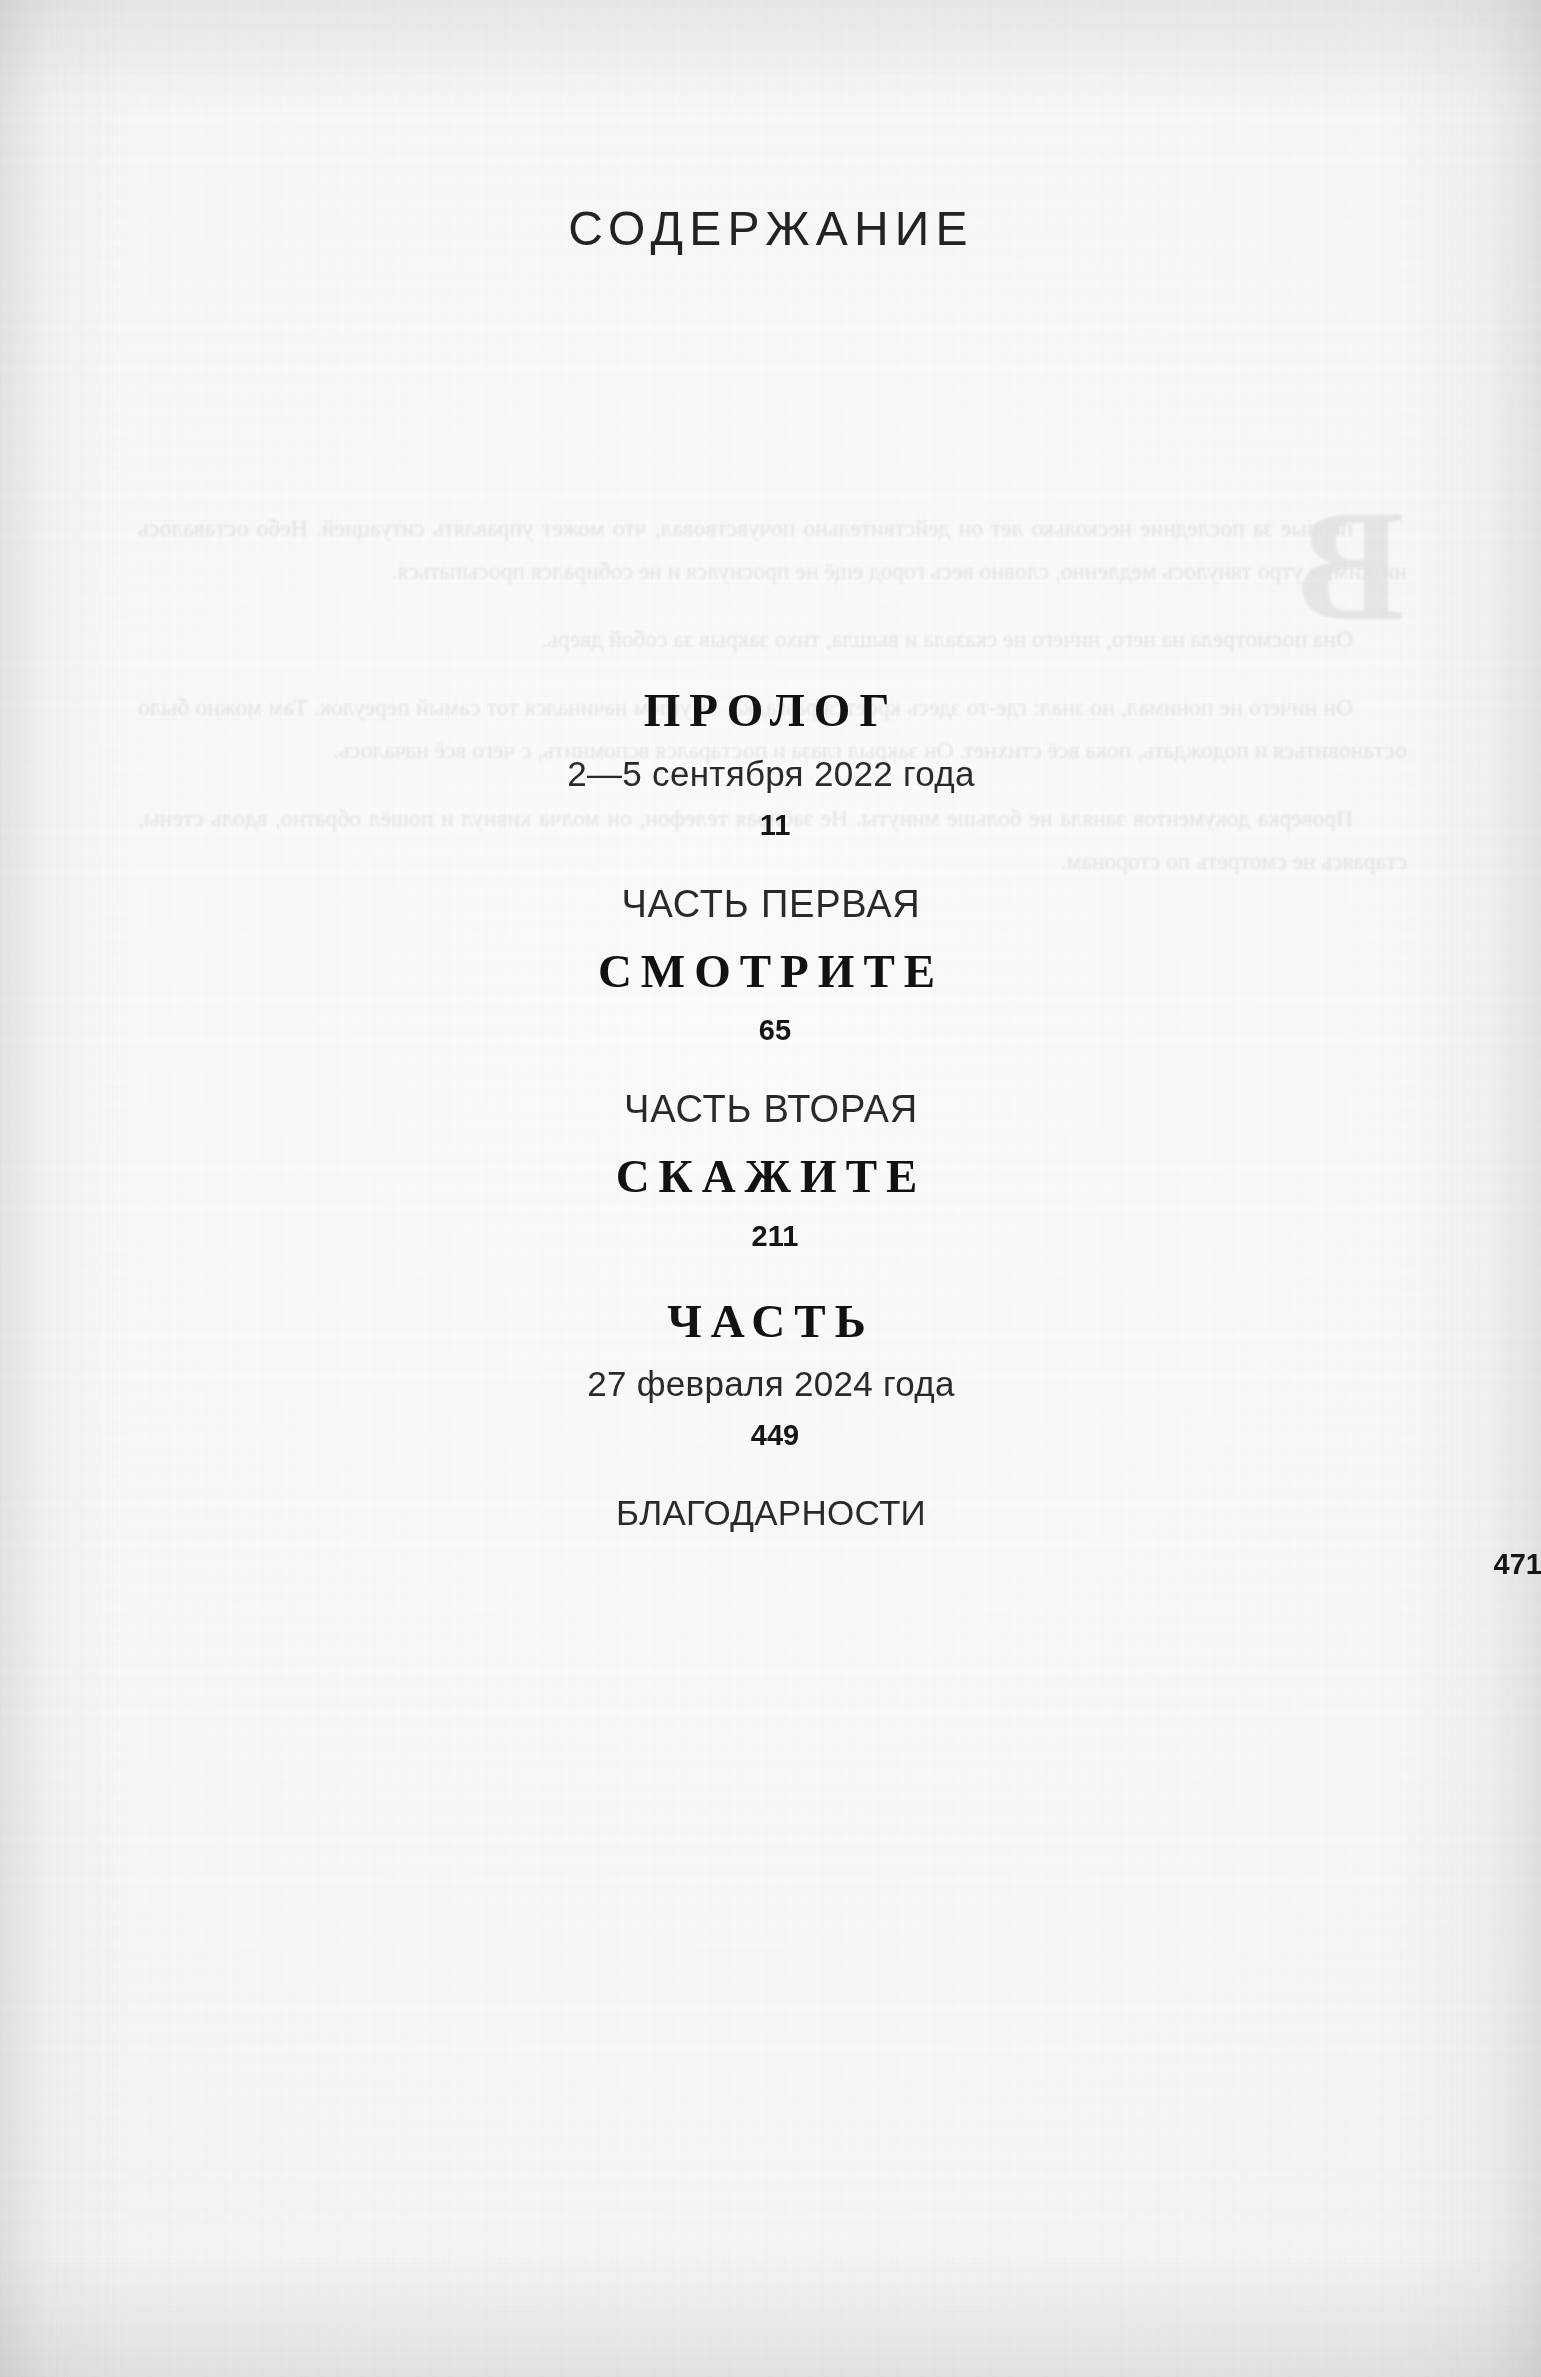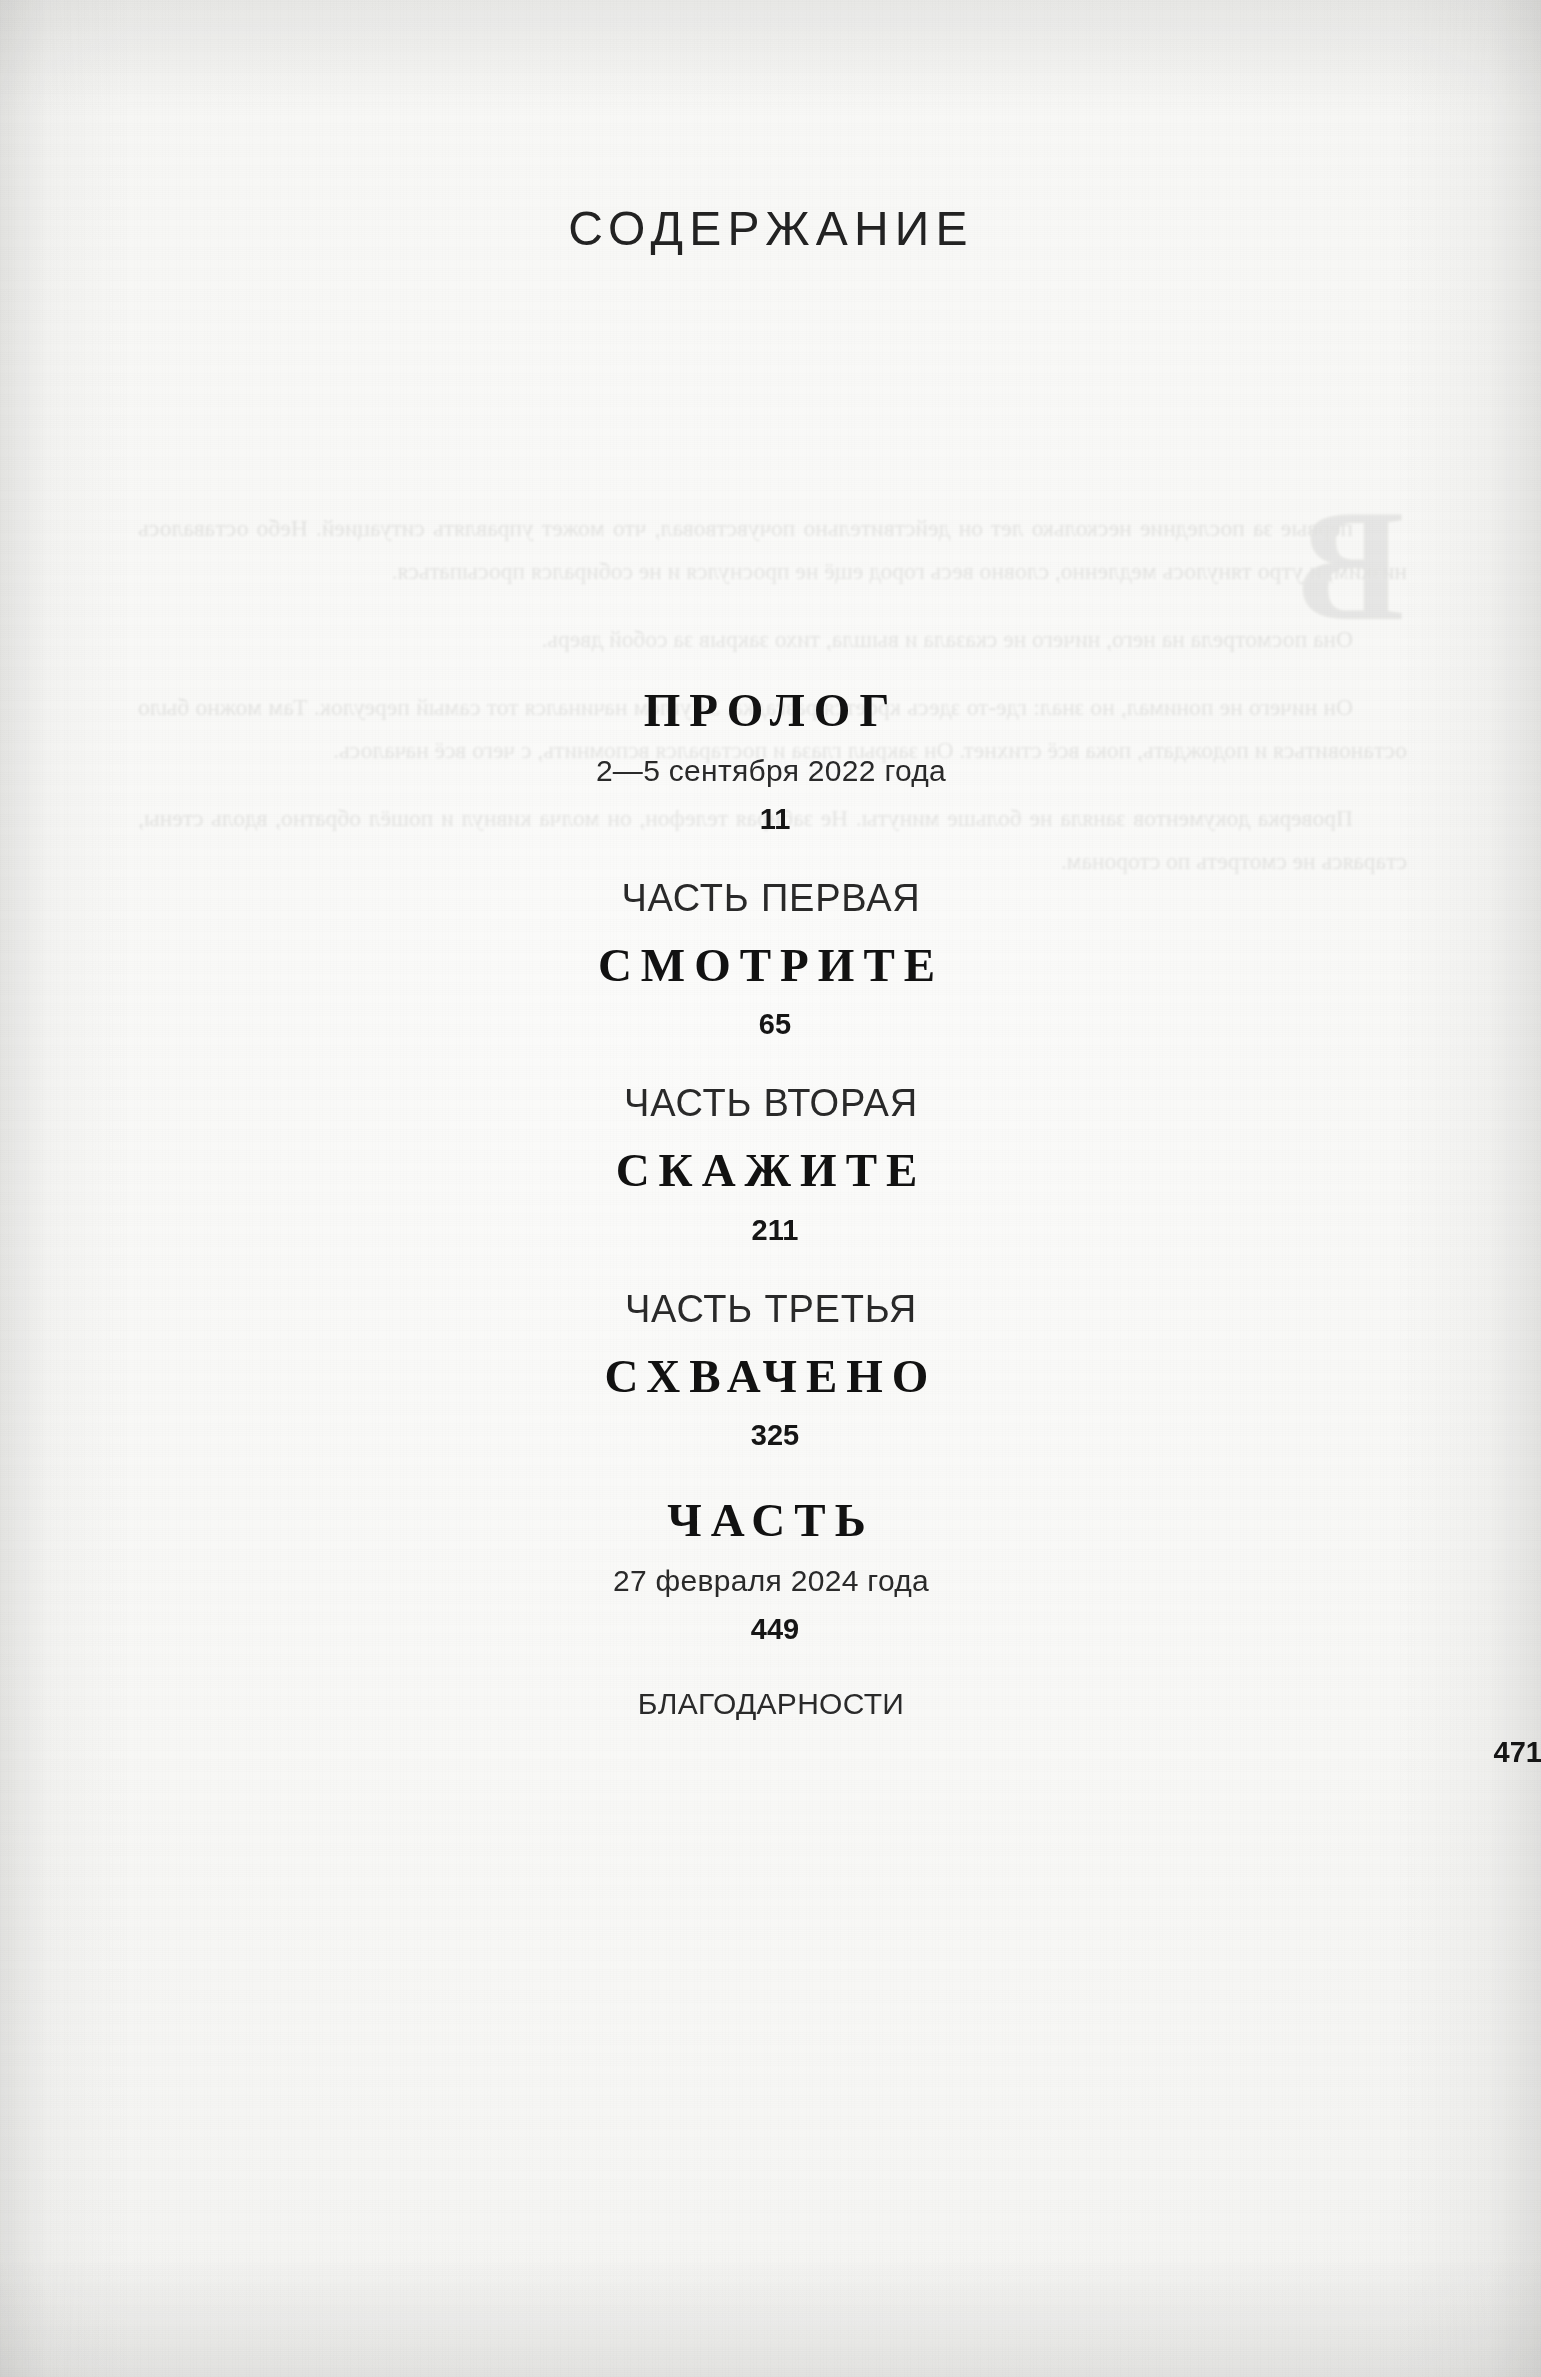--- a/index.html
+++ b/index.html
@@ -103,21 +103,21 @@
     font-family: "Liberation Serif", serif;
     font-weight: 700;
     font-size: 47px;
     letter-spacing: 9px;
     color: #121212;
     margin-bottom: 16.6px;
     text-align: center;
   }
 
   .entry-sub {
-    font-size: 30px;
+    font-size: 35px;
     letter-spacing: 0.3px;
     color: #2a2a2a;
     margin-bottom: 15px;
   }
 
   .entry-page {
     font-size: 29px;
     font-weight: 700;
     color: #161616;
     margin-bottom: 41px;
@@ -170,25 +170,20 @@
         <div class="entry-name">СМОТРИТЕ</div>
         <div class="entry-page">65</div>
       </div>
 
       <div class="entry">
         <div class="entry-part">ЧАСТЬ ВТОРАЯ</div>
         <div class="entry-name">СКАЖИТЕ</div>
         <div class="entry-page">211</div>
       </div>
 
-      <div class="entry">
-        <div class="entry-part">ЧАСТЬ ТРЕТЬЯ</div>
-        <div class="entry-name">СХВАЧЕНО</div>
-        <div class="entry-page">325</div>
-      </div>
 
       <div class="entry">
         <div class="entry-name">ЧАСТЬ</div>
         <div class="entry-sub">27 февраля 2024 года</div>
         <div class="entry-page">449</div>
       </div>
 
       <div class="entry">
         <div class="entry-sub">БЛАГОДАРНОСТИ</div>
         <div class="entry-page">471</div>

